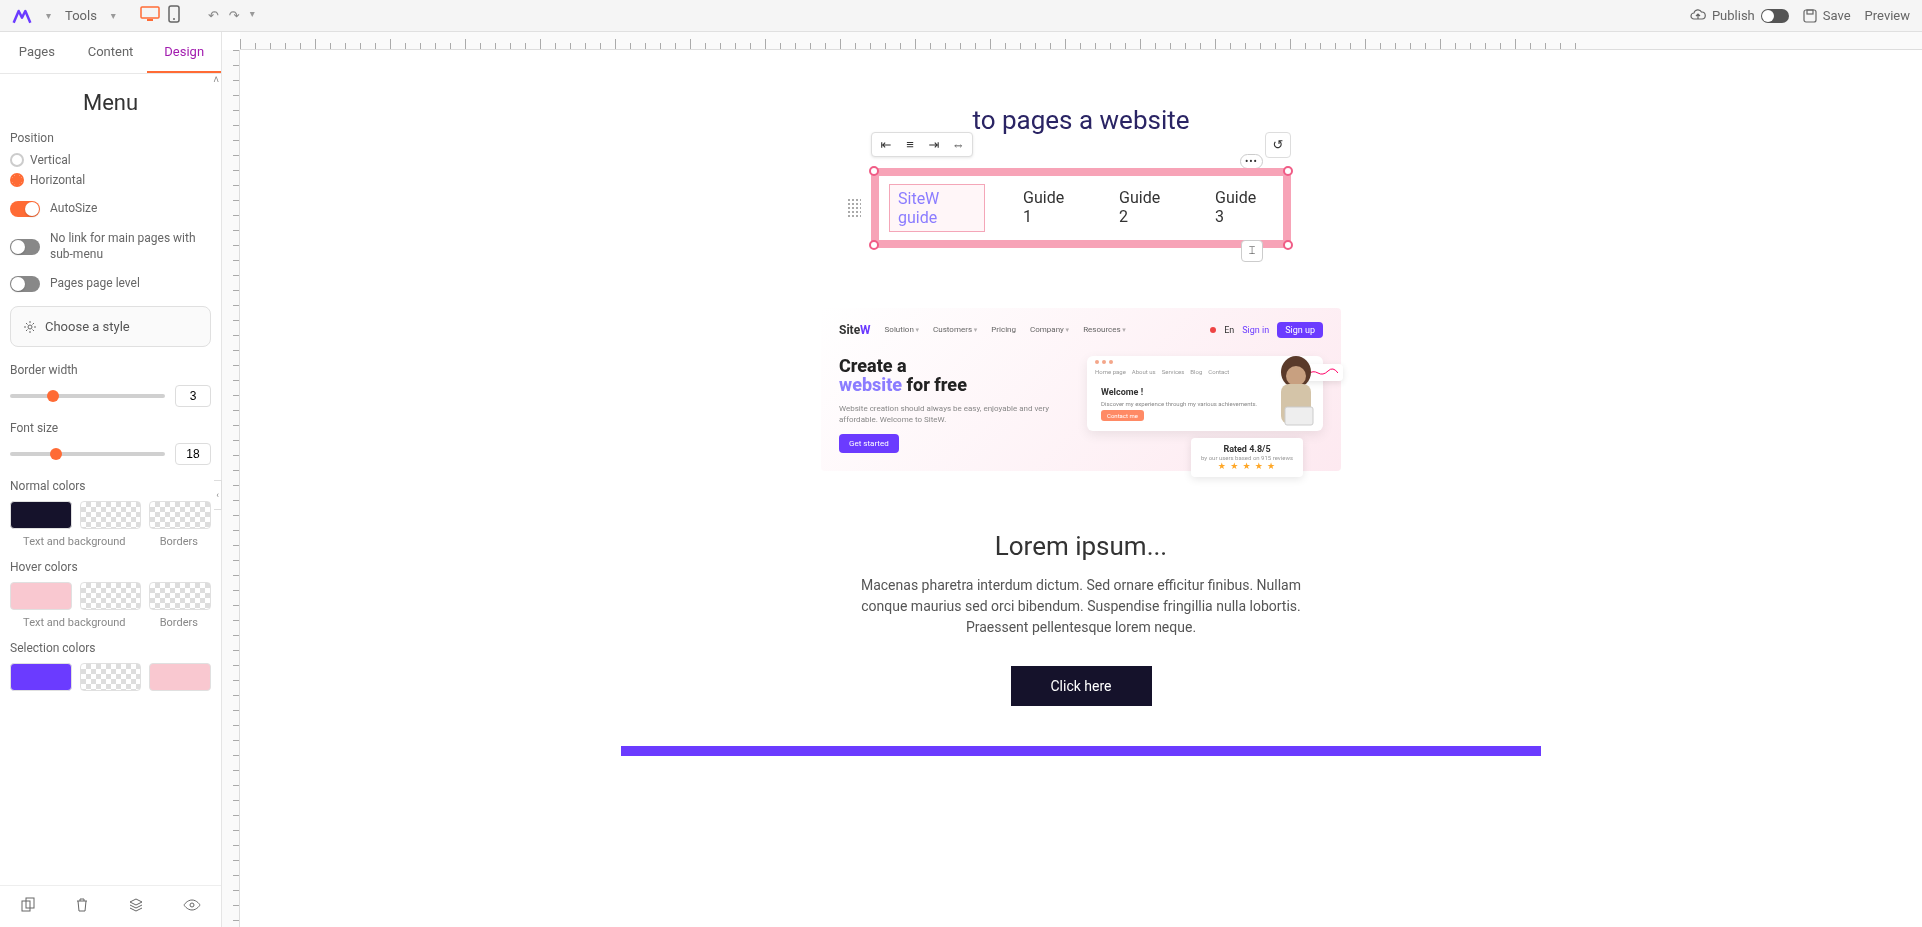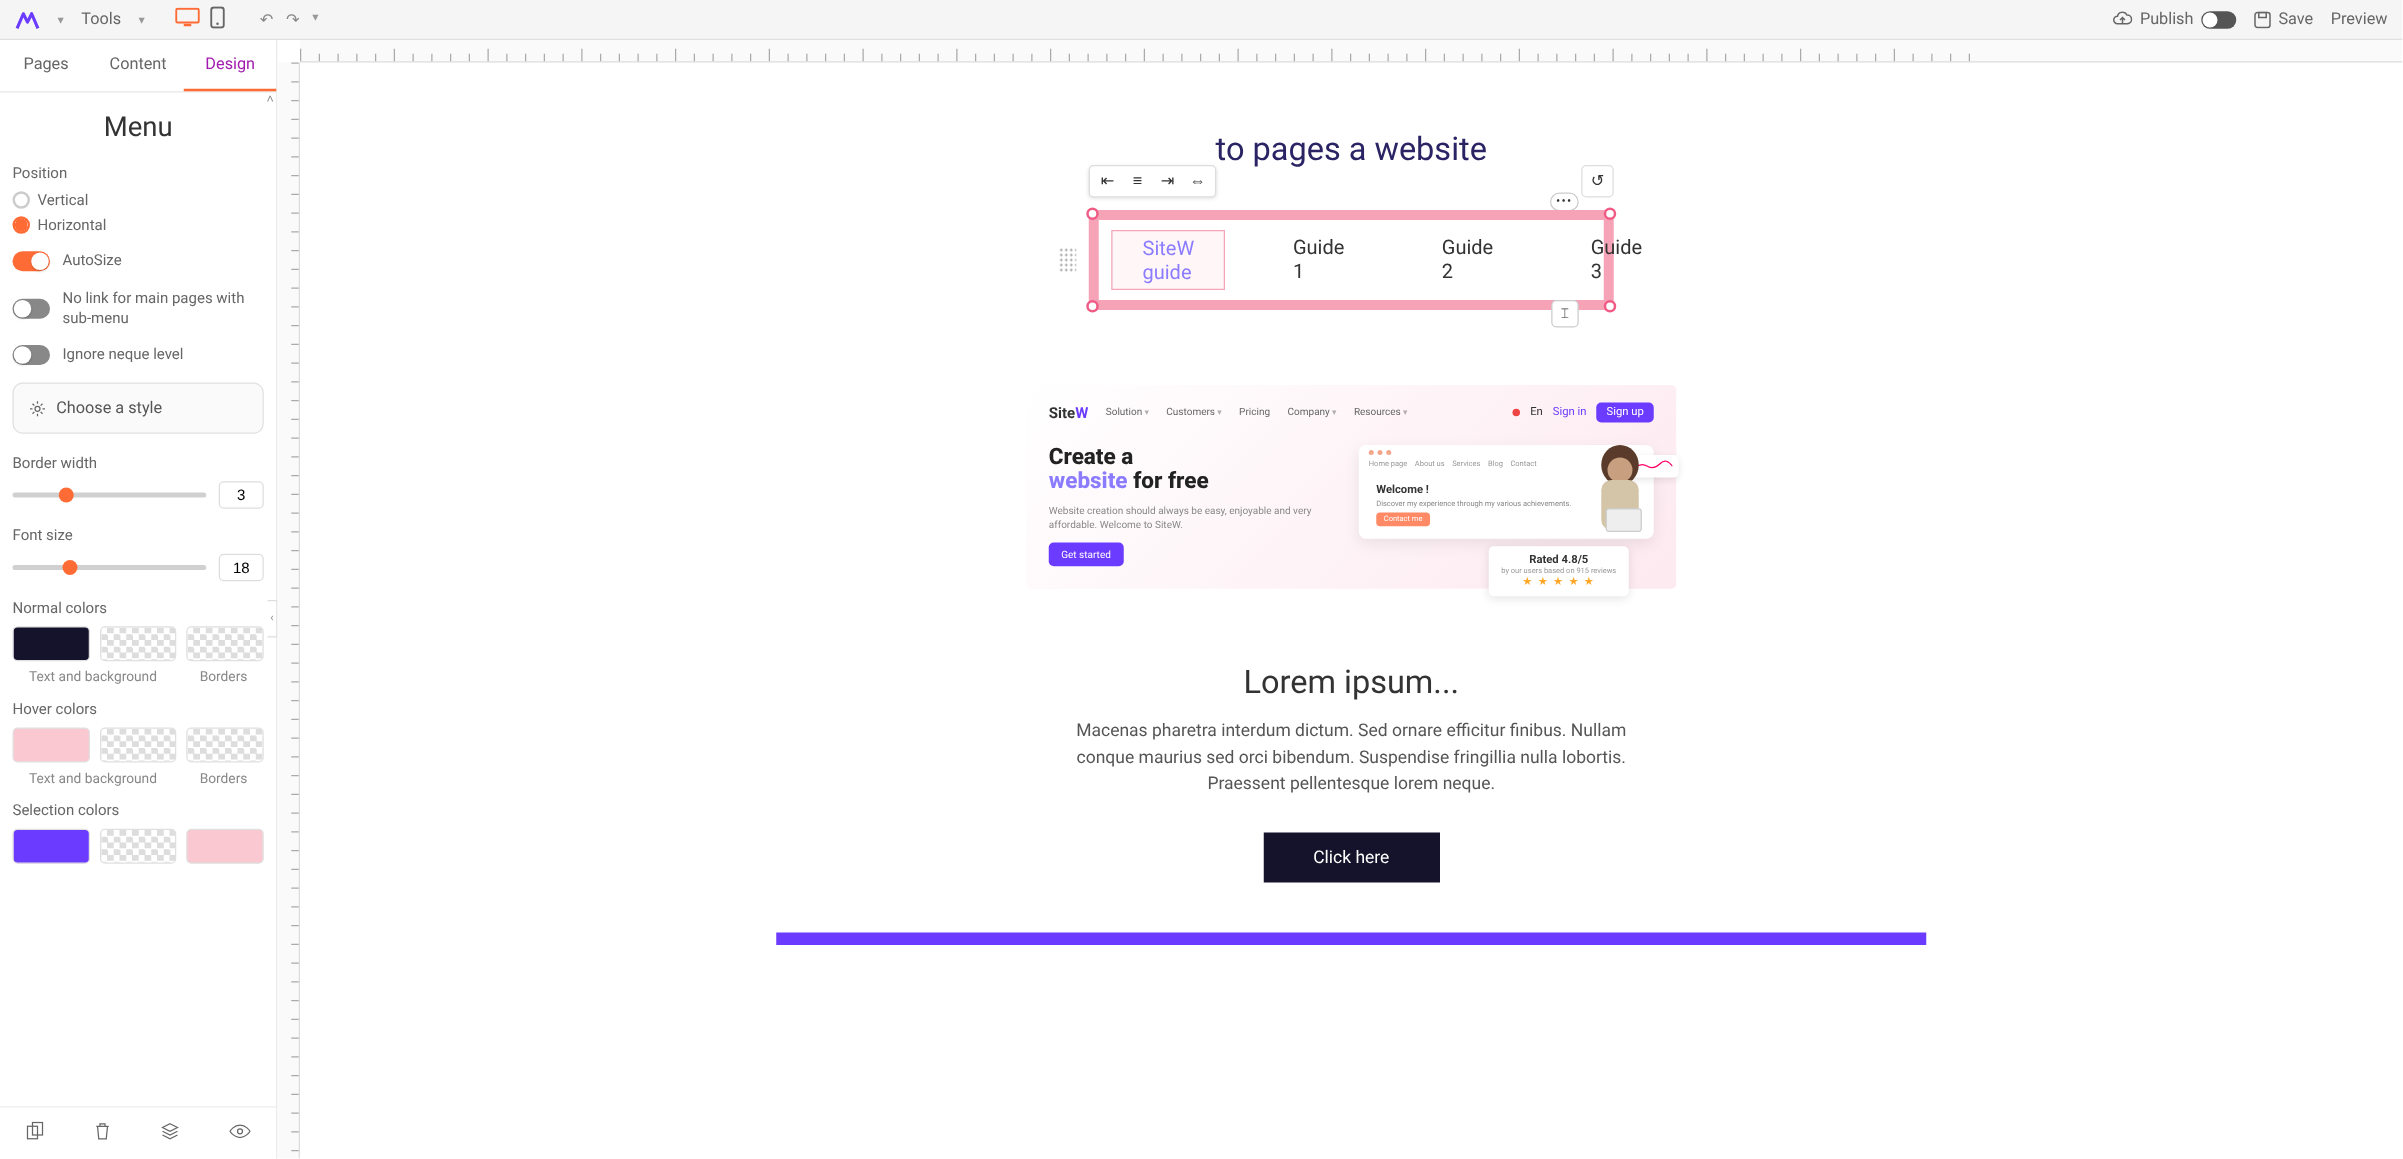--- a/index.html
+++ b/index.html
@@ -85,21 +85,21 @@
 .sel-reset { position:absolute; top:-36px; right:0; background:#fff; border:1px solid #ddd; border-radius:4px; width:26px; height:26px; display:flex; align-items:center; justify-content:center; }
 .sel-box { border: 8px solid #f7a3b7; border-radius:2px; position:relative; }
 .handle { width:10px; height:10px; background:#fff; border:2px solid #f05c86; border-radius:50%; position:absolute; }
 .handle.tl { top:-10px; left:-10px; } .handle.tr { top:-10px; right:-10px; }
 .handle.bl { bottom:-10px; left:-10px; } .handle.br { bottom:-10px; right:-10px; }
 .drag-grip { position:absolute; left:-24px; top:50%; transform:translateY(-50%); width:14px; height:20px; background-image:radial-gradient(#aaa 1px,transparent 1px); background-size:4px 4px; }
 .more-pill { position:absolute; top:-14px; right:28px; background:#fff; border:1px solid #ccc; border-radius:8px; padding:1px 4px; font-size:10px; letter-spacing:1px; }
 .sel-bottom-icon { position:absolute; bottom:-14px; right:28px; background:#fff; border:1px solid #ccc; border-radius:4px; width:22px; height:22px; display:flex; align-items:center; justify-content:center; font-size:11px; }
 
 .menu-bar { display:flex; padding: 8px 10px; gap: 30px; justify-content:flex-start; }
-.menu-item { font-size: 16px; color:#333; padding:4px 24px; }
+.menu-item { font-size: 16px; color:#333; padding:4px 8px; }
 .menu-item.active { color:#8b7cff; border:1px solid #f4a6b8; background:#fff6f8; }
 
 
 .mock-site { margin: 60px auto 0; width: 520px; background: linear-gradient(135deg,#fff 0%,#fde9f0 100%); border-radius:4px; padding: 14px 18px 18px; font-size:9px; }
 .mock-nav { display:flex; align-items:center; gap:14px; }
 .mock-logo { font-weight:700; font-size:12px; }
 .mock-logo .w { color:#6b3bff; }
 .mock-navlinks { display:flex; gap:14px; color:#666; font-size:8px; }
 .mock-navlinks span::after { content:" ▾"; font-size:7px; opacity:.5; }
 .mock-navlinks span.no-chev::after { content:""; }
@@ -214,21 +214,21 @@
       <div class="switch-row">
         <span class="switch on"></span>
         <span class="switch-label">AutoSize</span>
       </div>
       <div class="switch-row">
         <span class="switch dark"></span>
         <span class="switch-label">No link for main pages with sub-menu</span>
       </div>
       <div class="switch-row">
         <span class="switch dark"></span>
-        <span class="switch-label">Ignore neque level</span>
+        <span class="switch-label">Pages page level</span>
       </div>
 
       <div class="style-btn">
         <svg width="14" height="14" viewBox="0 0 14 14">
             <circle cx="7" cy="7" r="2" fill="none" stroke="#666"></circle>
             <path d="M7 1v2M7 11v2M1 7h2M11 7h2M3 3l1.5 1.5M9.5 9.5L11 11M11 3L9.5 4.5M4.5 9.5L3 11" stroke="#666"></path>
           </svg>
         <span>Choose a style</span>
       </div>
 

